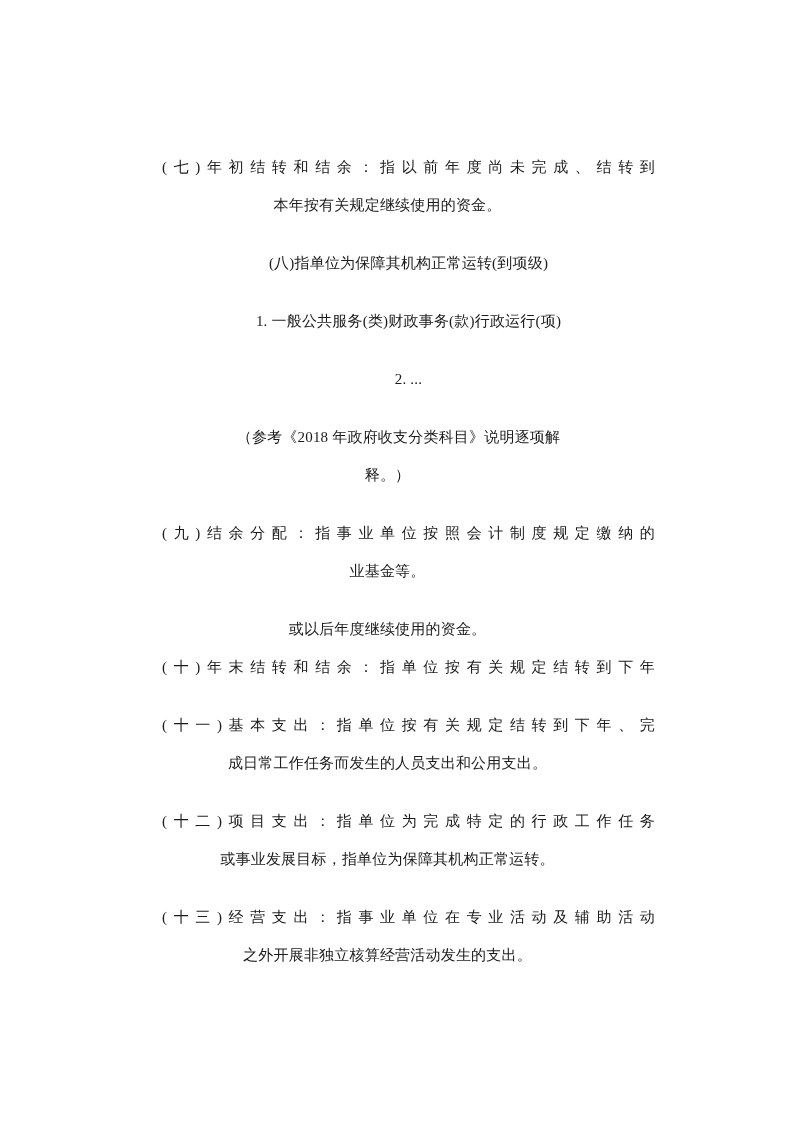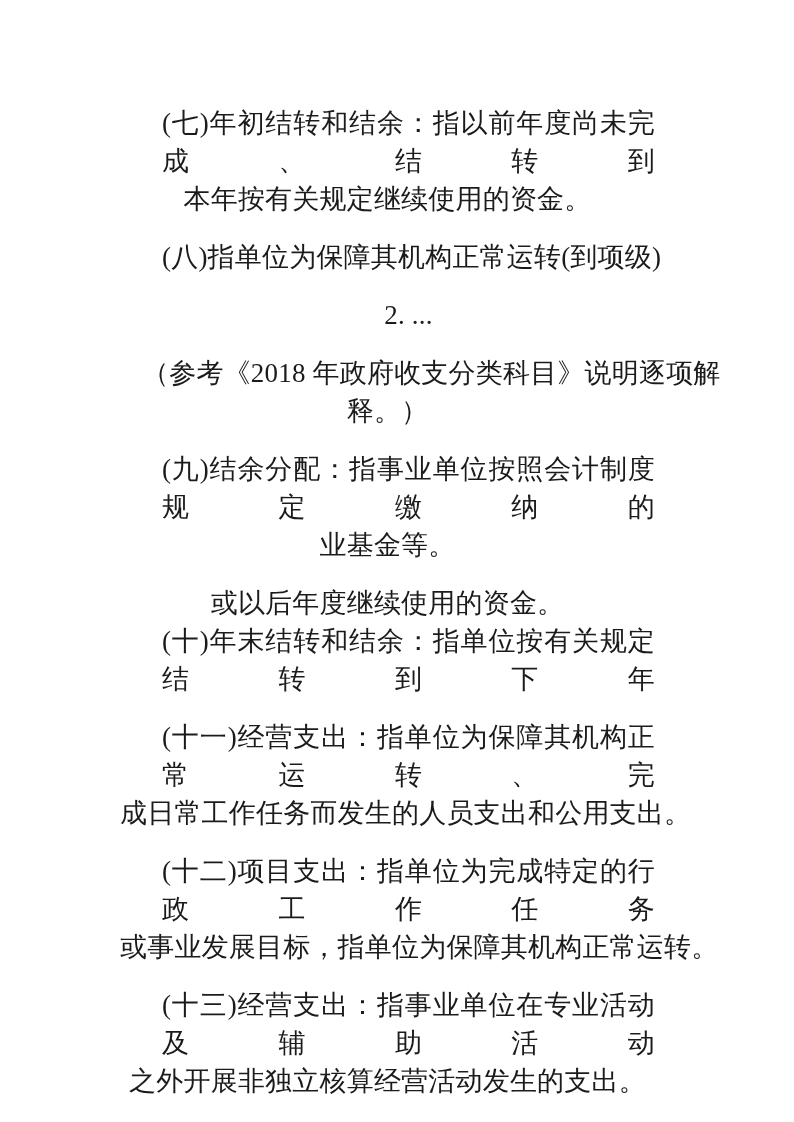--- a/index.html
+++ b/index.html
@@ -16,22 +16,23 @@
   .page {
     box-sizing: border-box;
     width: 794px;
     height: 1122px;
     padding: 104px 139px 0 120px; 
     background: #ffffff;
     color: #1b1b1b;
   }
   .doc-body {
     width: 535px;
-    font-size: 27px;
+    font-size: 15px;
     line-height: 38px;
+    margin-top: 44px;
   }
   .para {
     margin: 0 0 20px 0;
   }
   .line {
     text-align: center;
     white-space: nowrap;
     letter-spacing: 0.2px;
   }
   
@@ -57,20 +58,23 @@
 
     <div class="para">
       <div class="line indent justify">(七)年初结转和结余：指以前年度尚未完成、结转到</div>
       <div class="line">本年按有关规定继续使用的资金。</div>
     </div>
 
     <div class="para">
       <div class="line indent">(八)指单位为保障其机构正常运转(到项级)</div>
     </div>
 
+    <div class="para">
+      <div class="line indent">1. 一般公共服务(类)财政事务(款)行政运行(项)</div>
+    </div>
 
     <div class="para">
       <div class="line indent">2. ...</div>
     </div>
 
     <div class="para">
       <div class="line indent-1">（参考《2018 年政府收支分类科目》说明逐项解</div>
       <div class="line">释。）</div>
     </div>
 
@@ -78,21 +82,21 @@
       <div class="line indent justify">(九)结余分配：指事业单位按照会计制度规定缴纳的</div>
       <div class="line">业基金等。</div>
     </div>
 
     <div class="para">
       <div class="line">或以后年度继续使用的资金。</div>
       <div class="line indent justify">(十)年末结转和结余：指单位按有关规定结转到下年</div>
     </div>
 
     <div class="para">
-      <div class="line indent justify">(十一)经营支出：指单位为保障其机构正常运转、完</div>
+      <div class="line indent justify">(十一)基本支出：指单位按有关规定结转到下年、完</div>
       <div class="line">成日常工作任务而发生的人员支出和公用支出。</div>
     </div>
 
     <div class="para">
       <div class="line indent justify">(十二)项目支出：指单位为完成特定的行政工作任务</div>
       <div class="line">或事业发展目标，指单位为保障其机构正常运转。</div>
     </div>
 
     <div class="para">
       <div class="line indent justify">(十三)经营支出：指事业单位在专业活动及辅助活动</div>

